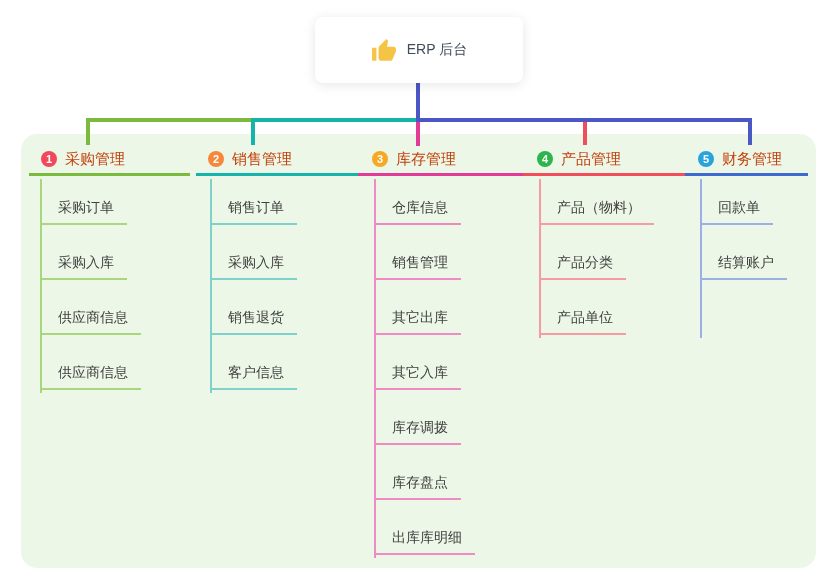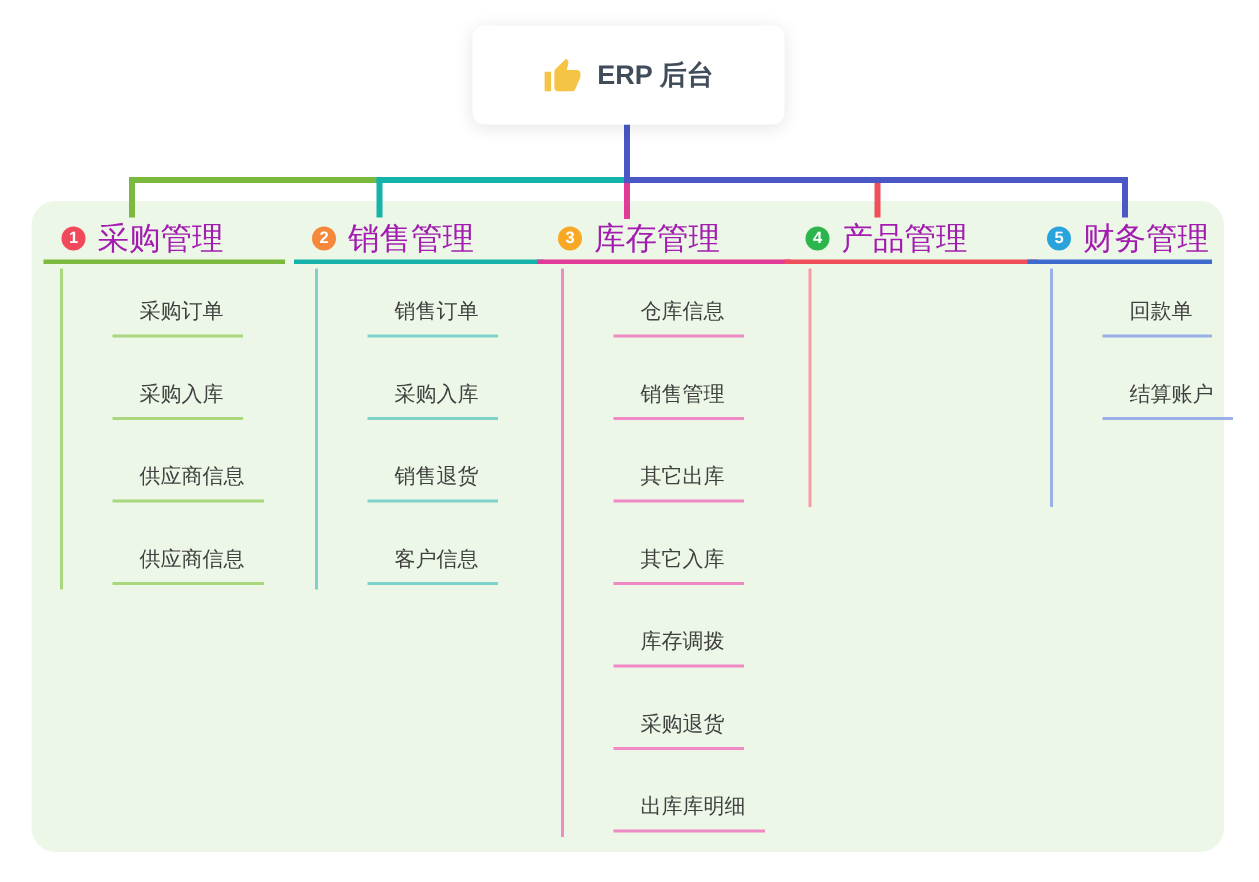--- a/index.html
+++ b/index.html
@@ -8,41 +8,41 @@
     font-family:"Liberation Sans","DejaVu Sans",sans-serif;
   }
   .panel{
     position:absolute;left:21px;top:134px;width:795px;height:434px;
     background:#edf7e7;border-radius:16px;
   }
   .root-node{
     position:absolute;left:315px;top:17px;width:208px;height:66px;background:#fff;
     border-radius:8px;box-shadow:0 2px 12px rgba(0,0,0,.10);
     display:flex;align-items:center;justify-content:center;gap:10px;
-    font-size:18px;font-weight:700;color:#414c5b;cursor:default;
+    font-size:14px;font-weight:400;color:#414c5b;cursor:default;
   }
   .thumb-icon{width:26px;height:26px;display:block;margin-top:2px;}
   .line{position:absolute;}
   .branch{position:absolute;top:145px;}
   .branch-label{
     display:flex;align-items:center;gap:8px;box-sizing:border-box;
     padding-left:var(--indent);height:31px;border-bottom:3px solid var(--thick);
   }
   .badge{
     width:16px;height:16px;border-radius:50%;background:var(--badge);color:#fff;
     font-size:11px;line-height:16px;text-align:center;flex:0 0 16px;font-weight:bold;
   }
-  .branch-title{font-size:21px;color:#a21caf;white-space:nowrap;}
+  .branch-title{font-size:15px;color:#c2410c;white-space:nowrap;}
   .trunk{position:absolute;left:var(--trunk);top:34px;width:2px;background:var(--light);}
   .children{margin-left:var(--trunk);}
   .row{height:55px;display:flex;align-items:flex-end;}
   .row:first-child{height:49px;}
   .child{
     font-size:14px;color:#404040;padding:0 13px 6px 18px;
-    border-bottom:2px solid var(--light);white-space:nowrap;cursor:default;margin-left:35px;
+    border-bottom:2px solid var(--light);white-space:nowrap;cursor:default;
   }
 </style>
 </head>
 <body>
 
 <div class="stage">
 
   <div class="panel"></div>
 
   <div class="line" style="left:416px;top:83px;width:4px;height:37px;background:#4a57c5;"></div>
@@ -122,34 +122,45 @@
         <div class="row">
           <span class="child">其它出库</span>
         </div>
         <div class="row">
           <span class="child">其它入库</span>
         </div>
         <div class="row">
           <span class="child">库存调拨</span>
         </div>
         <div class="row">
-          <span class="child">采购退货</span>
+          <span class="child">库存盘点</span>
         </div>
         <div class="row">
           <span class="child">出库库明细</span>
         </div>
       </div>
   </div>
 
   <div class="branch" style="left: 523px; width: 169px; --indent: 14px; --trunk: 16px; --thick: #f04e5b; --light: #f79ba2; --badge: #2db54d;">
     <div class="branch-label">
       <span class="badge">4</span>
       <span class="branch-title">产品管理</span>
     </div>
     <div class="trunk" style="height: 159px;"></div>
+    <div class="children">
+        <div class="row">
+          <span class="child">产品（物料）</span>
+        </div>
+        <div class="row">
+          <span class="child">产品分类</span>
+        </div>
+        <div class="row">
+          <span class="child">产品单位</span>
+        </div>
+      </div>
   </div>
 
   <div class="branch" style="left: 685px; width: 123px; --indent: 13px; --trunk: 15px; --thick: #3e6ad0; --light: #9ab1e8; --badge: #29a3dc;">
     <div class="branch-label">
       <span class="badge">5</span>
       <span class="branch-title">财务管理</span>
     </div>
     <div class="trunk" style="height: 159px;"></div>
     <div class="children">
         <div class="row">

